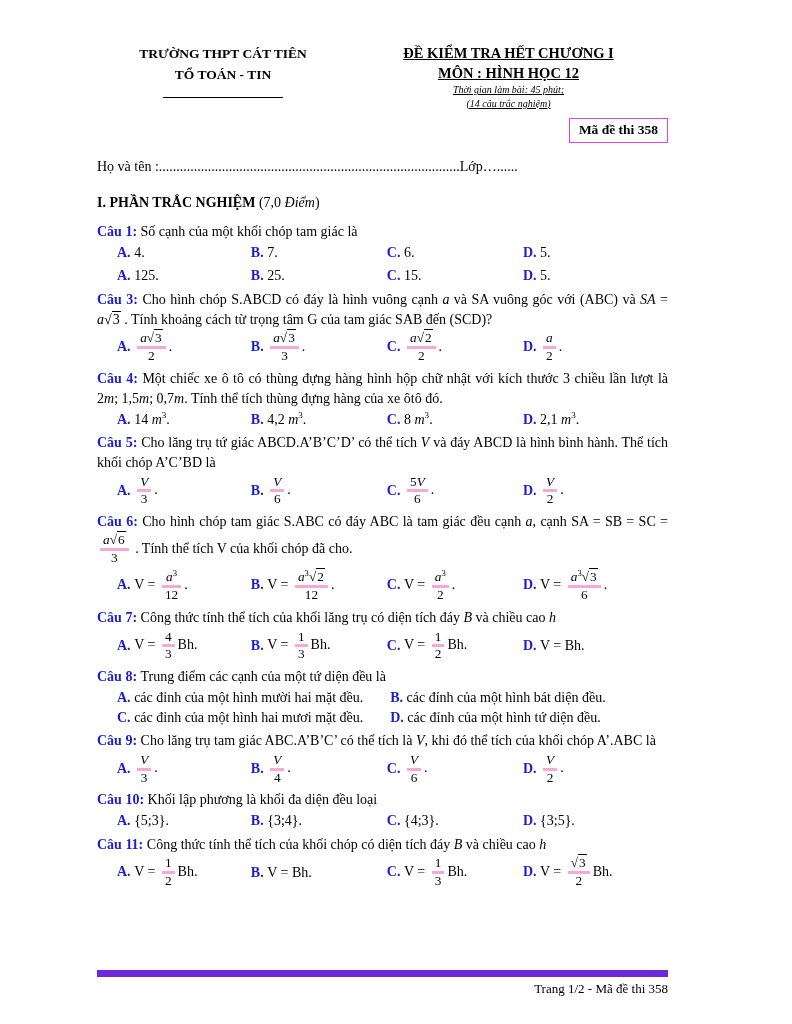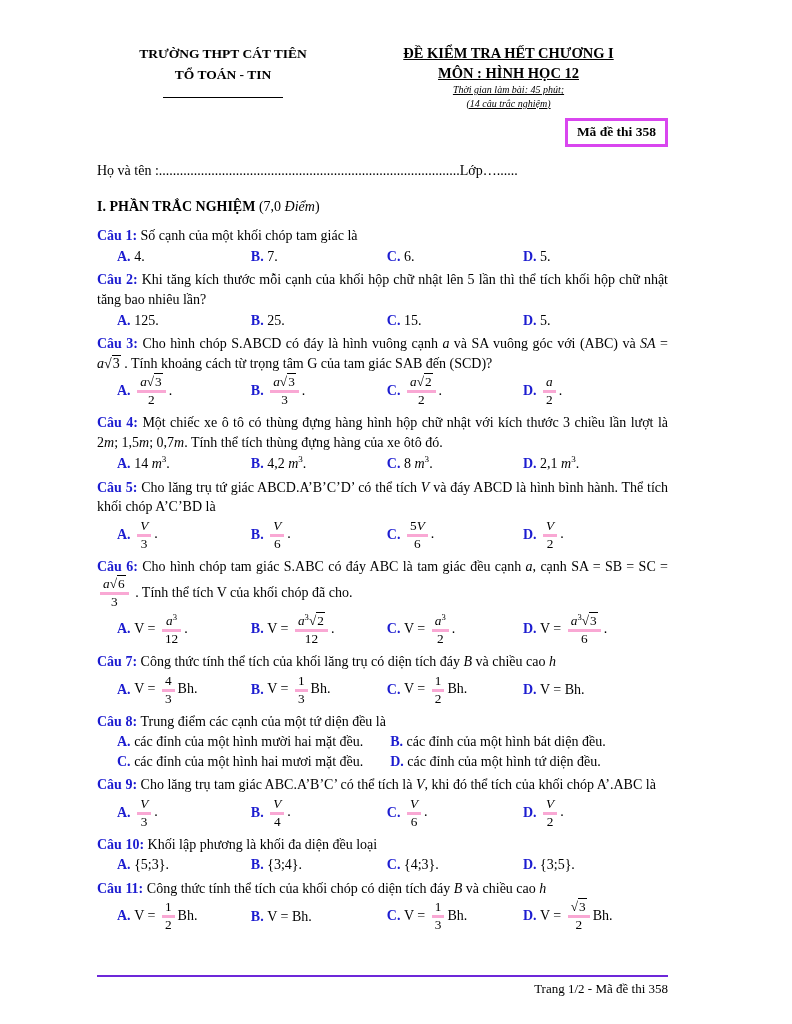--- a/index.html
+++ b/index.html
@@ -9,42 +9,42 @@
     width: 756px; height: 1024px; position: relative; overflow: hidden;
     padding: 44px 88px 0 97px; font-size: 14px; line-height: 1.4; background: #fff;
   }
   .header { display: flex; }
   .header-left { width: 252px; text-align: center; font-weight: bold; font-size: 13.5px; line-height: 1.55; }
   .dept { display: inline-block; border-bottom: 1.5px solid #000; padding: 0 12px 11px; }
   .header-right { flex: 1; text-align: center; line-height: 1.35; text-decoration: underline; }
   .exam-title, .exam-subject { font-weight: bold; font-size: 14.5px; }
   .exam-time, .exam-note { font-style: italic; font-size: 10px; }
   .code-row { text-align: right; margin-top: 8px; }
-  .code-box { display: inline-block; border: 3px solid #d946ef; padding: 2px 9px; font-weight: bold; font-size: 13.5px; }
+  .code-box { display: inline-block; border: 1px solid #d946ef; padding: 2px 9px; font-weight: bold; font-size: 13.5px; }
   .name-line { margin-top: 14px; }
   .section-heading { margin-top: 16px; }
   .questions { margin-top: 10px; }
   .question { margin-top: 4px; }
   .q-text { text-align: justify; }
   .q-label { color: var(--accent, #1c1cd0); font-weight: bold; }
   .opts { display: grid; padding-left: 20px; column-gap: 6px; margin: 1px 0 2px; align-items: center; }
   .opts.cols4 { grid-template-columns: 23.2% 23.6% 23.6% auto; }
   .opts.cols2 { grid-template-columns: 48.5% auto; }
   .opt { white-space: nowrap; }
   .opts.cols2 .opt { white-space: normal; }
   .opt-label { color: var(--accent, #1c1cd0); font-weight: bold; }
   sup { font-size: 0.65em; }
   .frac { display: inline-block; vertical-align: middle; text-align: center; margin: 1px 3px; font-size: 0.95em; }
   .frac .num { display: block; border-bottom: 3px solid #f9a8d4; padding: 0 3px; line-height: 1.12; }
   .frac .den { display: block; padding: 0 3px; line-height: 1.12; }
   .sqrt { white-space: nowrap; }
   .sqrt-arg { border-top: 1px solid currentColor; padding: 0 1px; }
   .footer {
     position: absolute; left: 97px; right: 88px; bottom: 26px;
-    border-top: 2px solid #6d28d9; padding-top: 3px; text-align: right; font-size: 13px;
+    border-top: 7px solid #6d28d9; padding-top: 3px; text-align: right; font-size: 13px;
   }
 </style>
 </head>
 <body>
 
 <div class="page">
 
   <div class="header">
     <div class="header-left">
       <div>TRƯỜNG THPT CÁT TIÊN</div>
@@ -70,21 +70,20 @@
       <div class="question">
         <div class="q-text"><span class="q-label">Câu 1: </span>Số cạnh của một khối chóp tam giác là</div>
         <div class="opts cols4">
           <span class="opt"><span class="opt-label">A. </span><span>4.</span></span>
           <span class="opt"><span class="opt-label">B. </span><span>7.</span></span>
           <span class="opt"><span class="opt-label">C. </span><span>6.</span></span>
           <span class="opt"><span class="opt-label">D. </span><span>5.</span></span>
         </div>
       </div>
       <div class="question">
-        <div class="q-text"><span class="q-label">Câu 2: </span>Khi tăng kích thước mỗi cạnh của khối hộp chữ nhật lên 5 lần thì thể tích khối hộp chữ nhật tăng bao nhiêu lần?</div>
         <div class="opts cols4">
           <span class="opt"><span class="opt-label">A. </span><span>125.</span></span>
           <span class="opt"><span class="opt-label">B. </span><span>25.</span></span>
           <span class="opt"><span class="opt-label">C. </span><span>15.</span></span>
           <span class="opt"><span class="opt-label">D. </span><span>5.</span></span>
         </div>
       </div>
       <div class="question">
         <div class="q-text"><span class="q-label">Câu 3: </span>Cho hình chóp S.ABCD có đáy là hình vuông cạnh <i>a</i> và SA vuông góc với (ABC) và <i>SA</i> = <i>a</i><span class="sqrt"><span class="sqrt-sign">√</span><span class="sqrt-arg">3</span></span> . Tính khoảng cách từ trọng tâm G của tam giác SAB đến (SCD)?</div>
         <div class="opts cols4">

